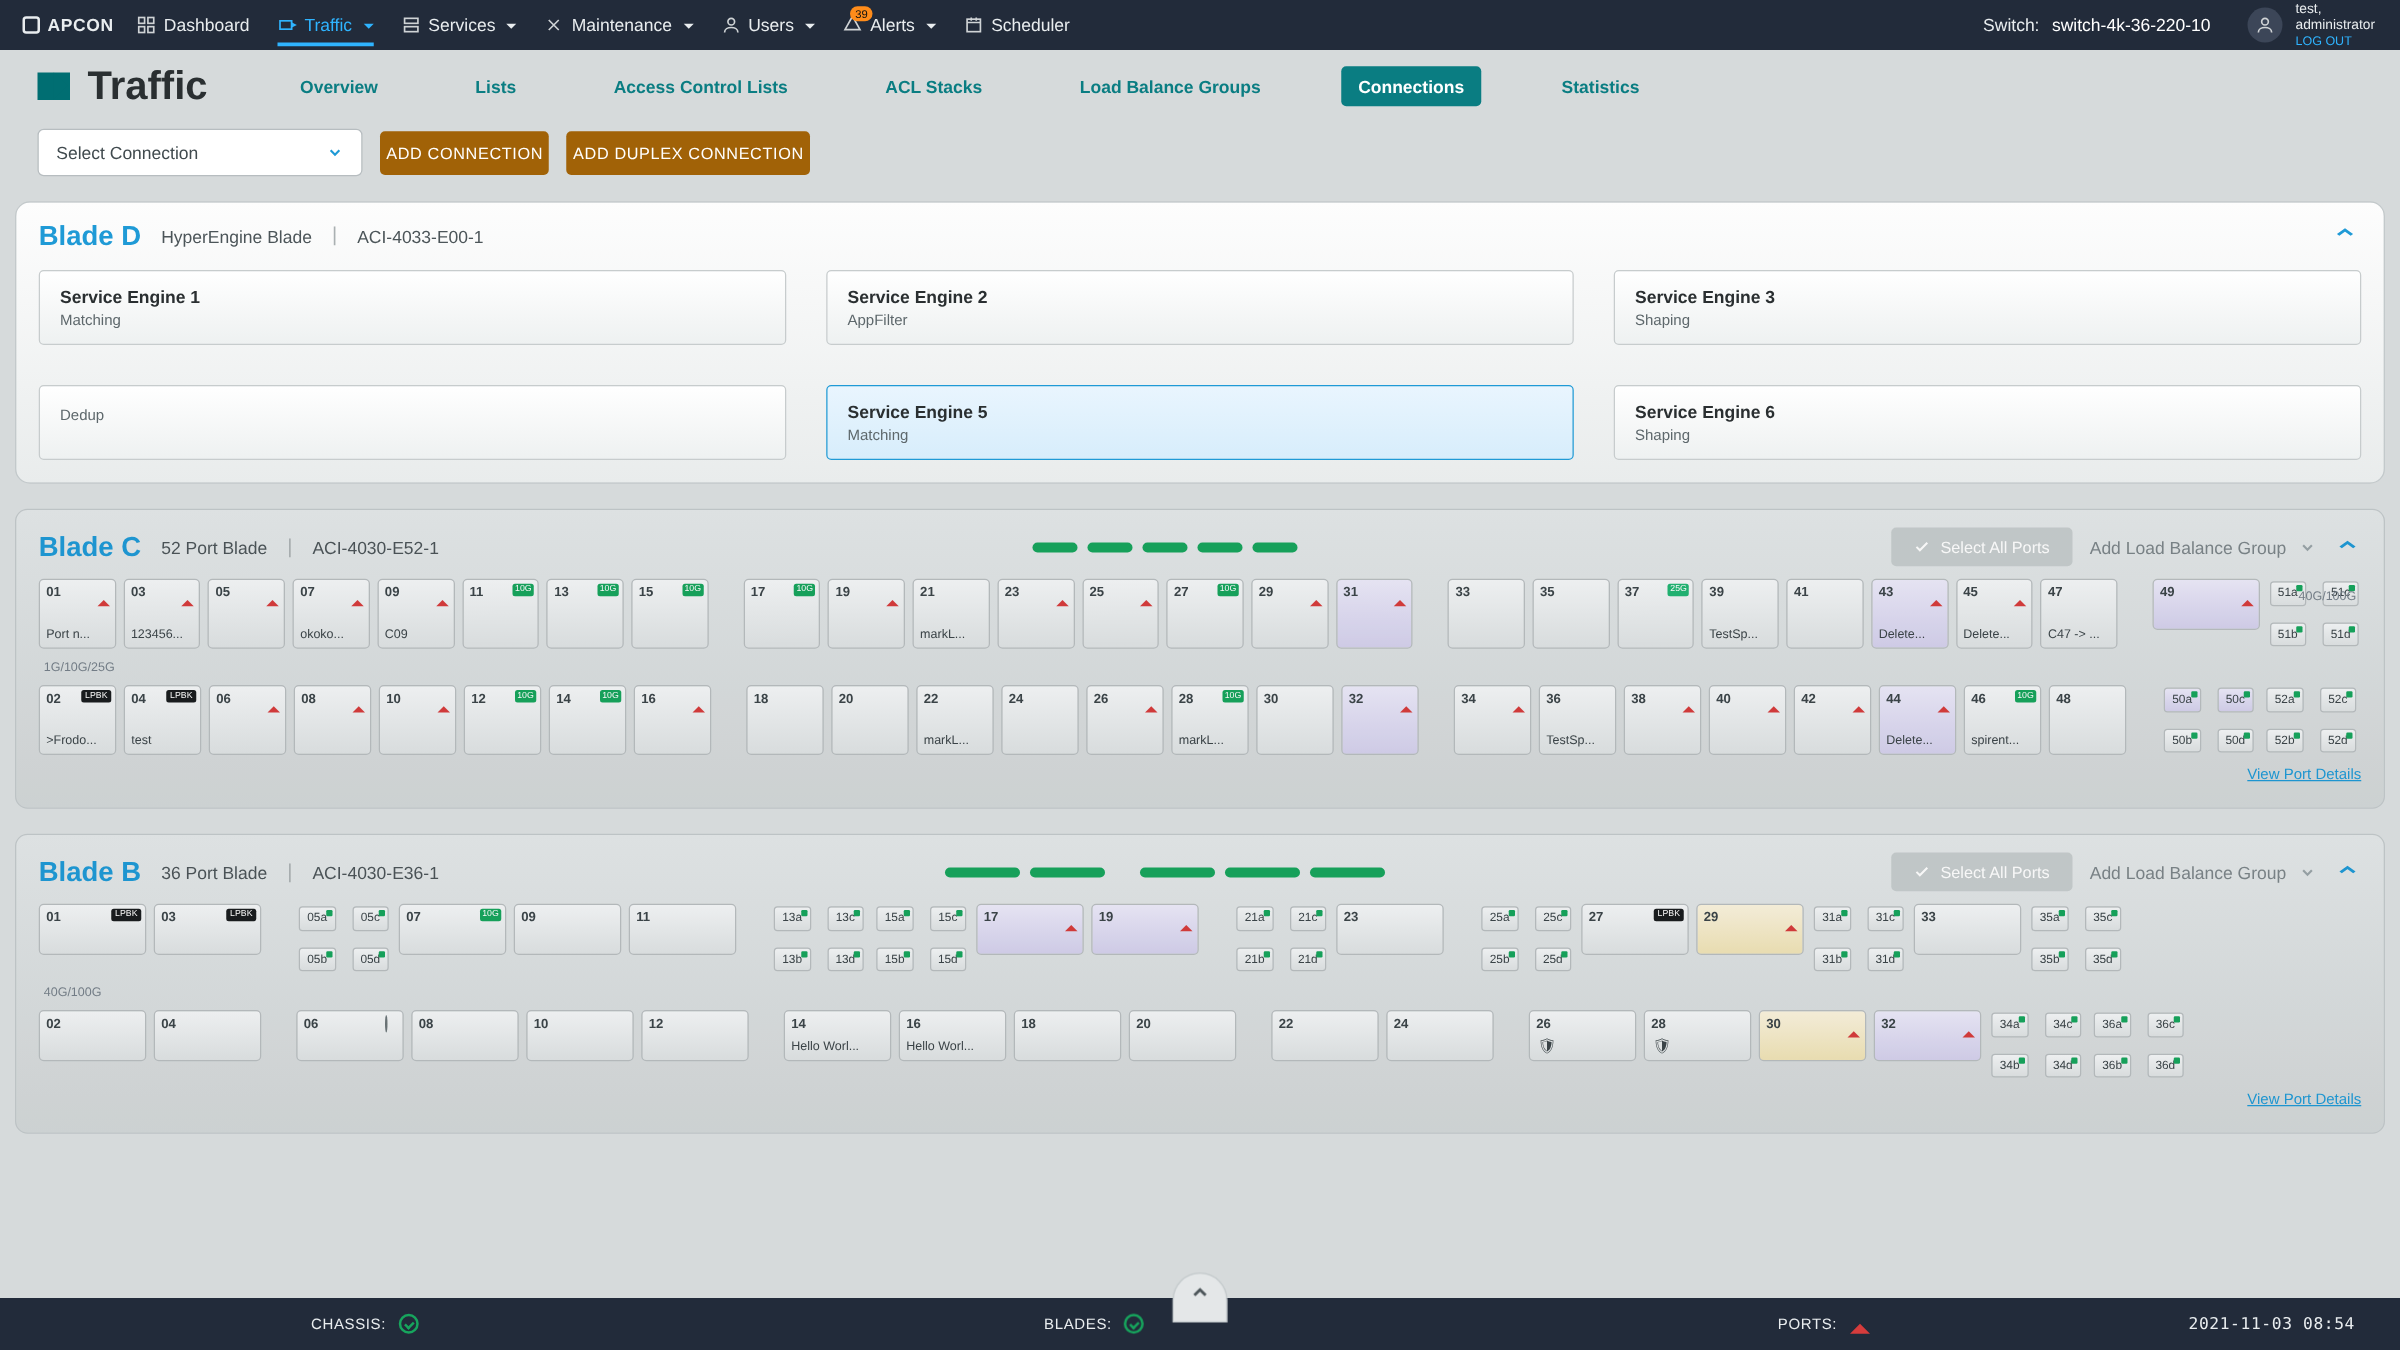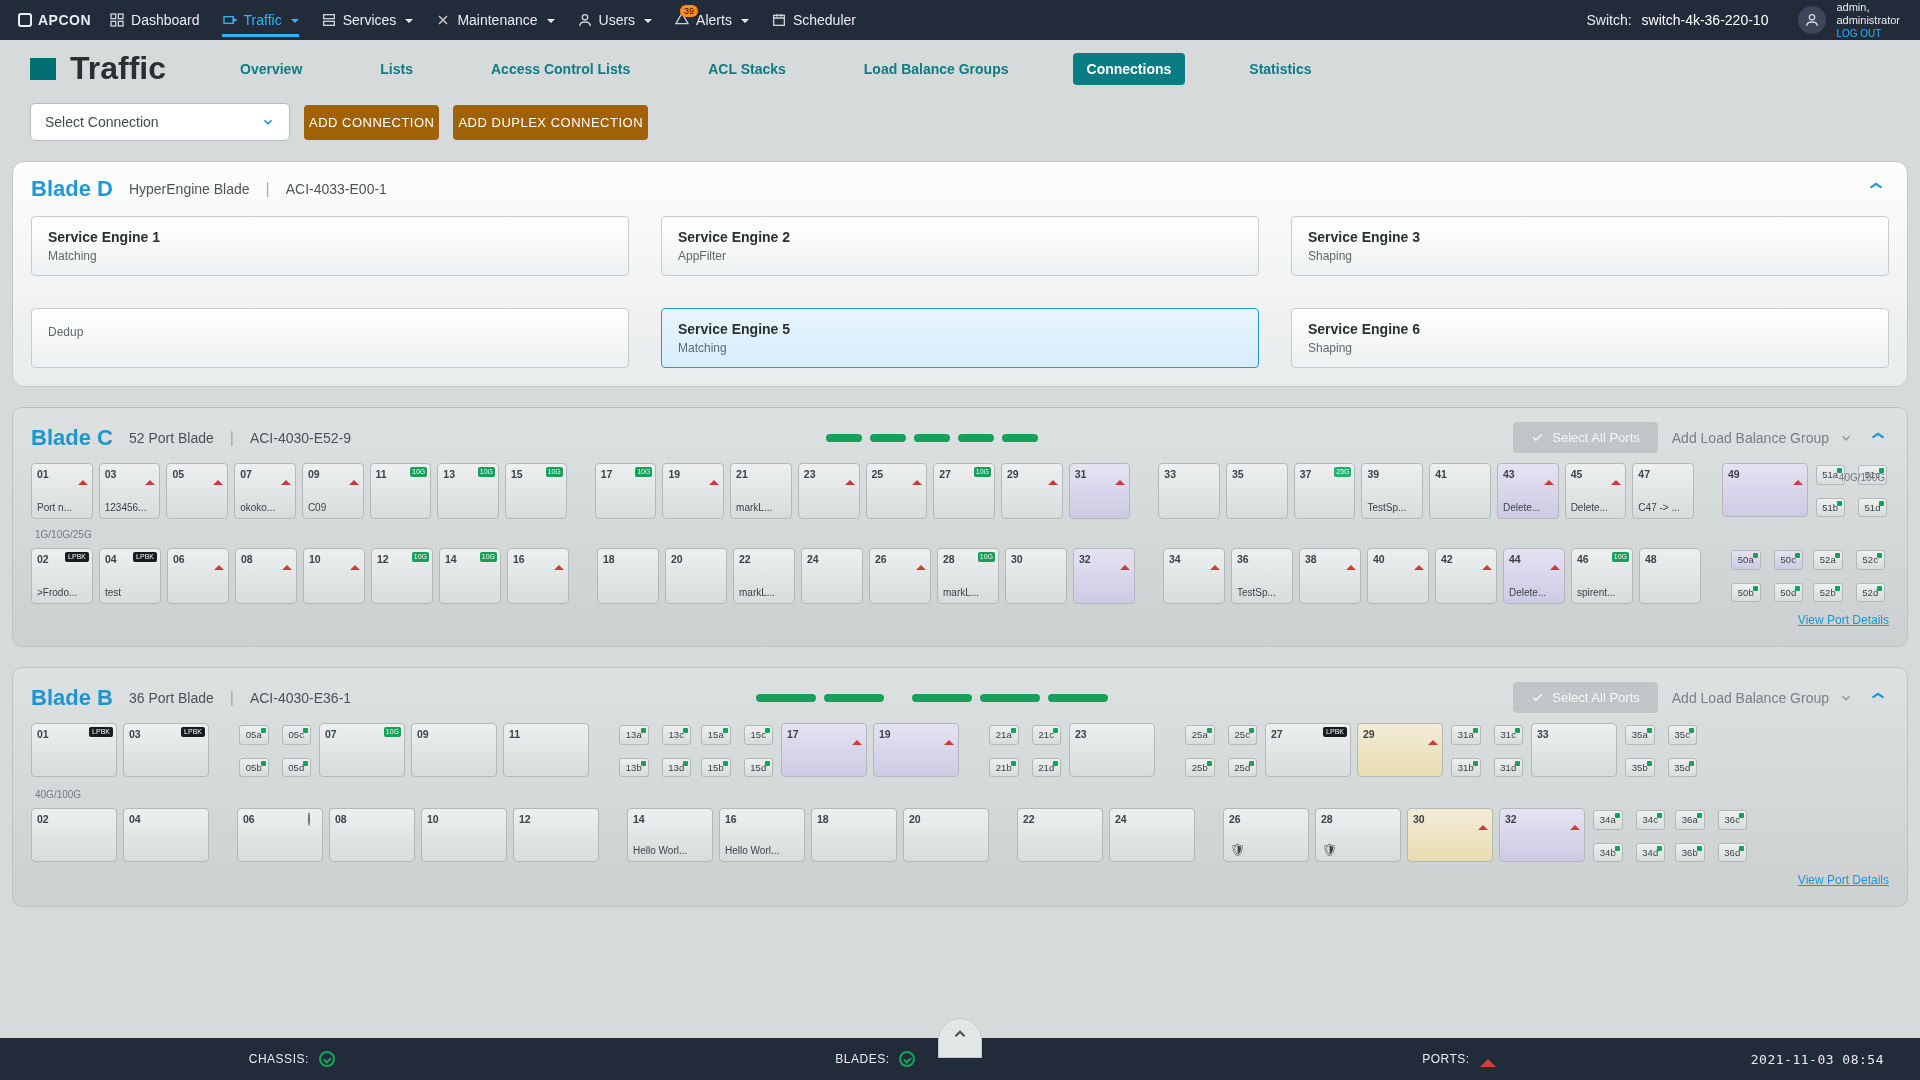--- a/index.html
+++ b/index.html
@@ -63,21 +63,21 @@
 .barseg{width:36px;height:8px;background:#17a55d;border-radius:4px;}
 .barseg.long{width:60px;}
 .blade-controls{display:flex;gap:14px;align-items:center;}
 .sel-all{background:#c6cccd;color:#fff;border:none;border-radius:4px;padding:8px 18px;font-size:13px;display:flex;align-items:center;gap:8px;cursor:default;}
 .lbg{color:#7c8589;font-size:14px;display:flex;align-items:center;gap:10px;cursor:pointer;}
 
 .port-rows{display:flex;flex-direction:column;gap:6px;margin-top:10px;justify-content:center;}
 .port-row{display:flex;gap:6px;align-items:flex-start;}
 .port-group-gap{width:16px;}
 .port{border:1px solid #b9bec0;border-radius:4px;width:62px;height:56px;background:linear-gradient(#f4f6f7,#dfe3e4);padding:4px 5px;position:relative;font-size:10.5px;color:#3c4549;cursor:pointer;overflow:hidden;}
-.port.big{width:86px;height:54px;}
+.port.big{width:86px;height:41px;}
 .port.quad{width:76px;height:56px;padding:2px;display:grid;grid-template-columns:1fr 1fr;grid-template-rows:1fr 1fr;gap:13px;background:transparent;border:none;}
 .subport{border:1px solid #b9bec0;border-radius:3px;background:linear-gradient(#f4f6f7,#dfe3e4);font-size:9.5px;display:flex;align-items:center;justify-content:center;position:relative;color:#3c4549;}
 .port.purple,.subport.purple{background:linear-gradient(#eceaf9,#d4d0ec);}
 .port.yellow{background:linear-gradient(#faf3de,#efe3b6);}
 .port .num{font-weight:700;}
 .port .lbl{position:absolute;left:5px;bottom:5px;right:5px;white-space:nowrap;overflow:hidden;text-overflow:ellipsis;font-size:10px;}
 .port .ind{position:absolute;top:4px;right:4px;width:10px;height:10px;}
 .tri-r{width:0;height:0;border:5px solid transparent;border-bottom-color:#d63c3c;transform:translateY(-1px);}
 .dot{width:9px;height:9px;border-radius:50%;background:#2f3a3d;}
 .dot.hollow{background:transparent;border:1.5px solid #6b7578;}
@@ -176,21 +176,21 @@
       <span class="val">switch-4k-36-220-10</span>
     </div>
     <div class="user-block">
       <span class="av">
         <svg width="16" height="16" viewBox="0 0 24 24" fill="none" stroke="#cfd3d5" stroke-width="2">
             <circle cx="12" cy="8" r="4"></circle>
             <path d="M4 21c0-4 4-6 8-6s8 2 8 6"></path>
           </svg>
       </span>
       <div>
-        <div>admin,</div>
+        <div>test,</div>
         <div>administrator</div>
         <a href="#">LOG OUT</a>
       </div>
     </div>
   </div>
 </div>
 
 <div class="page-head">
   <div class="page-title-wrap">
     <span class="pic"></span>
@@ -256,21 +256,21 @@
       </div>
     </div>
 </div>
 
 <div class="panel dimmed">
   <div class="blade-bar">
     <div class="panel-head" style="margin-bottom:0">
       <span class="blade-name">Blade C</span>
       <span class="blade-type">52 Port Blade</span>
       <span class="blade-sep">|</span>
-      <span class="blade-id">ACI-4030-E52-9</span>
+      <span class="blade-id">ACI-4030-E52-1</span>
     </div>
     <div class="middle">
       <span class="barseg"></span>
         <span class="barseg"></span>
         <span class="barseg"></span>
         <span class="barseg"></span>
         <span class="barseg"></span>
     </div>
     <div class="blade-controls">
       <button class="sel-all">

